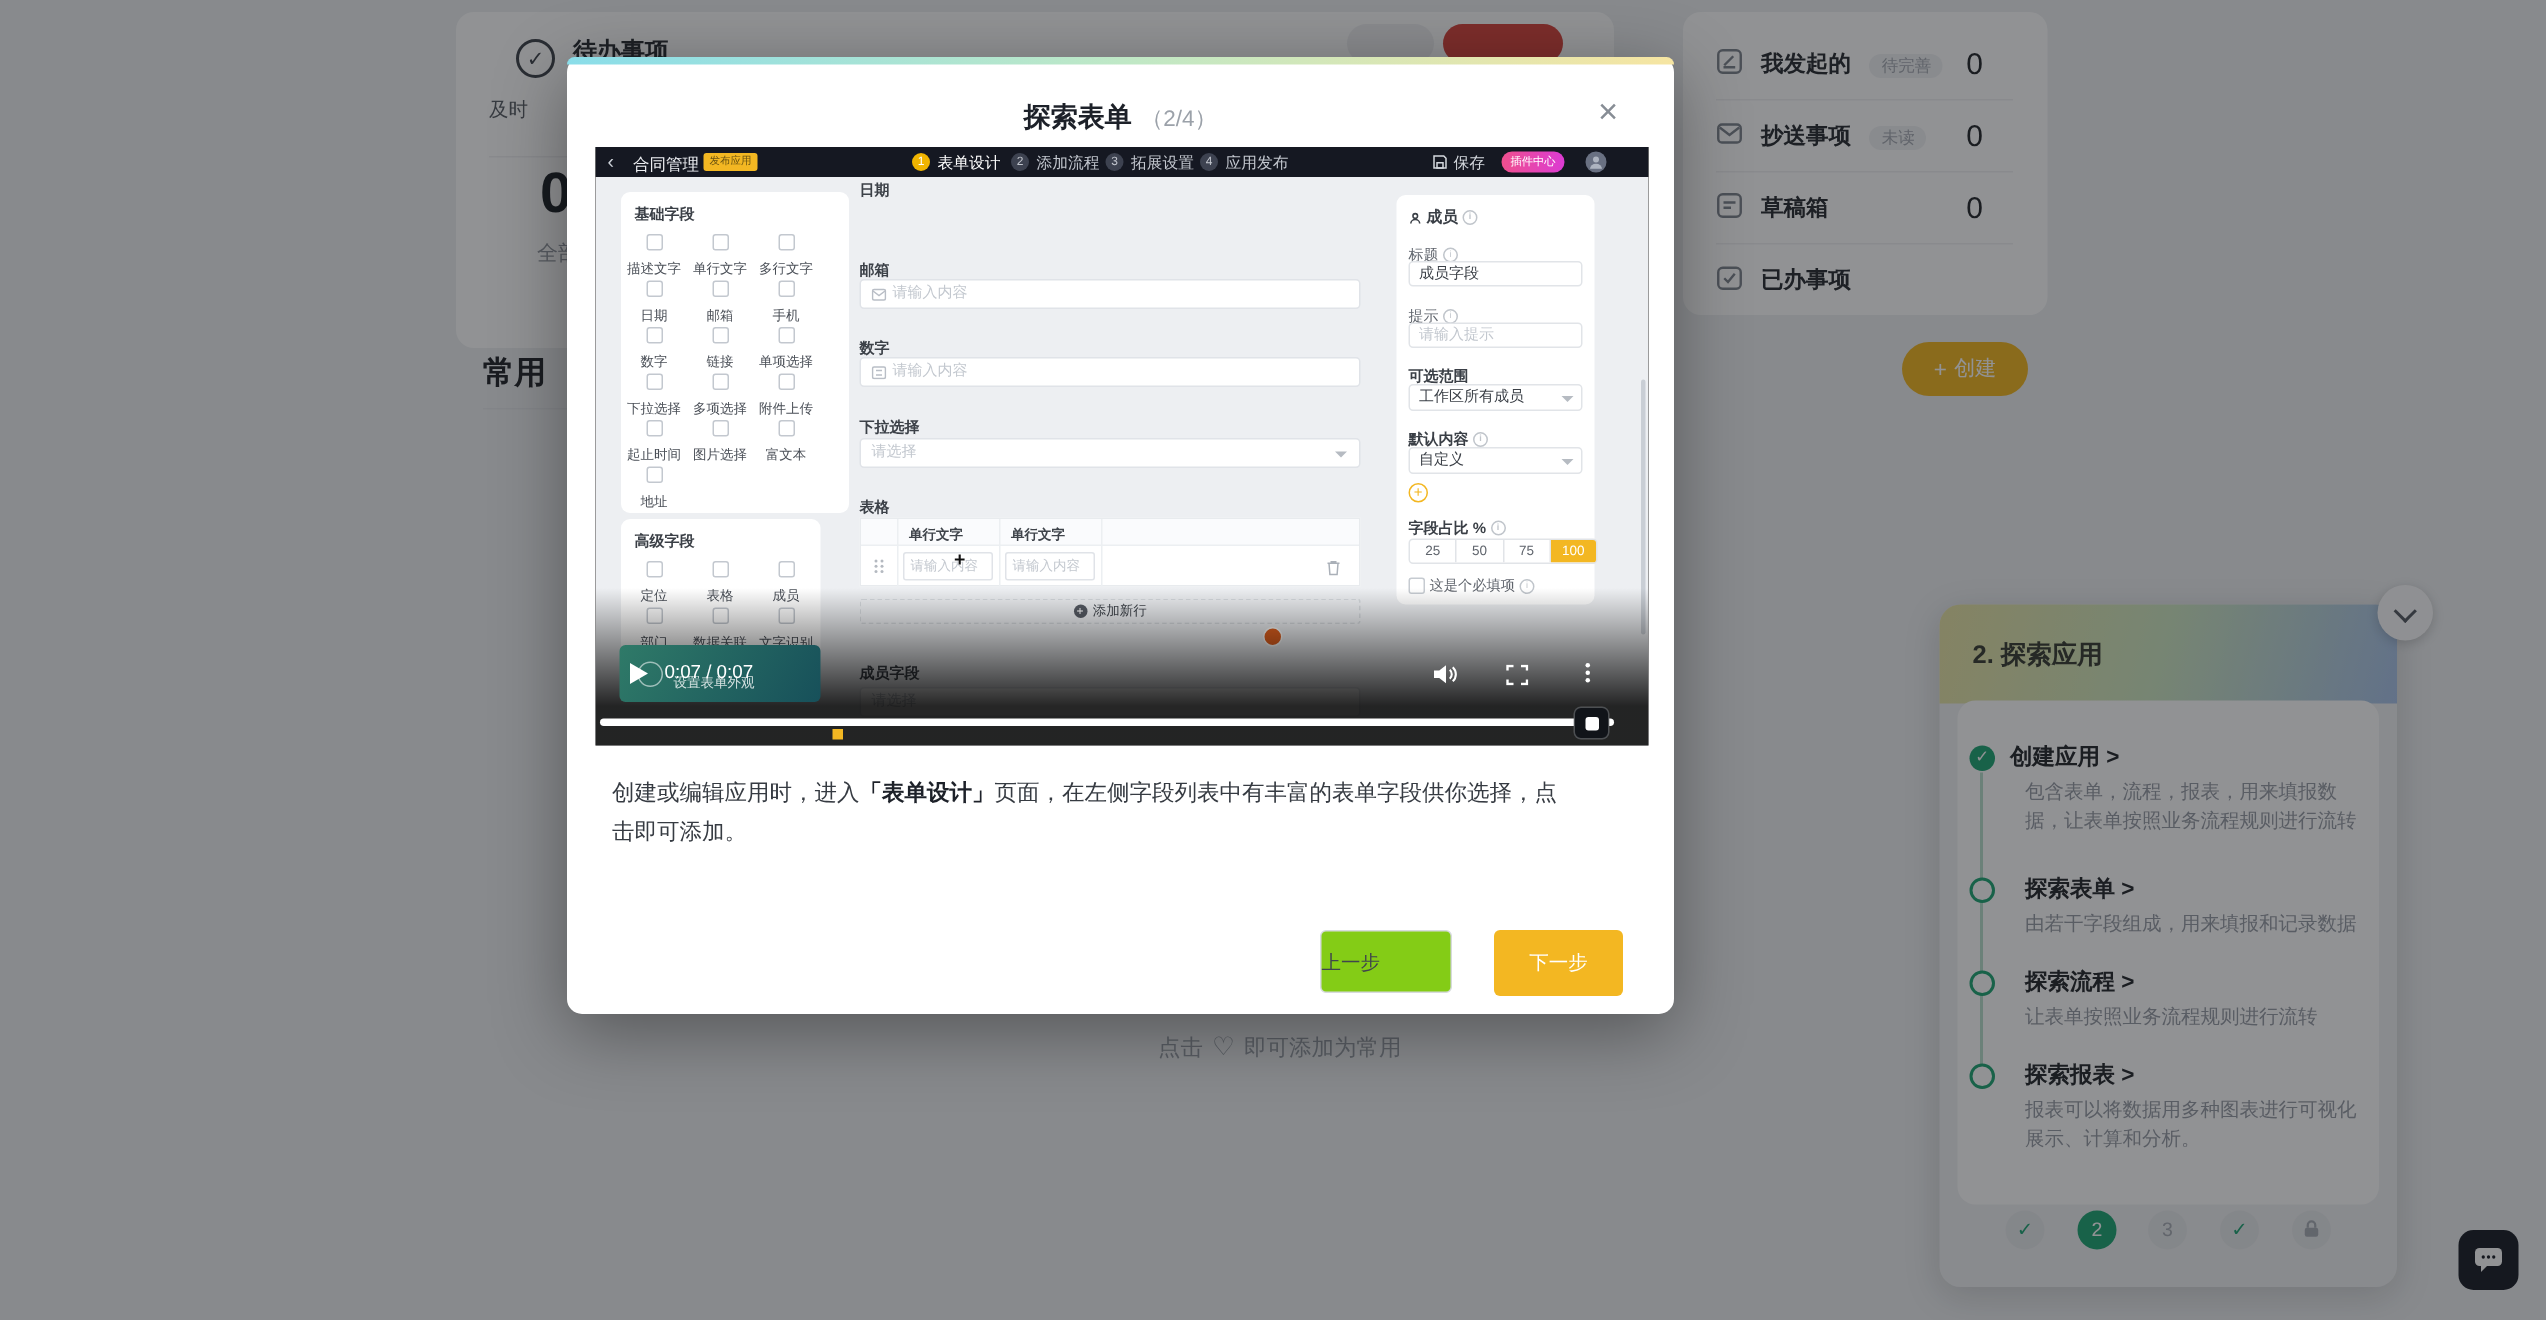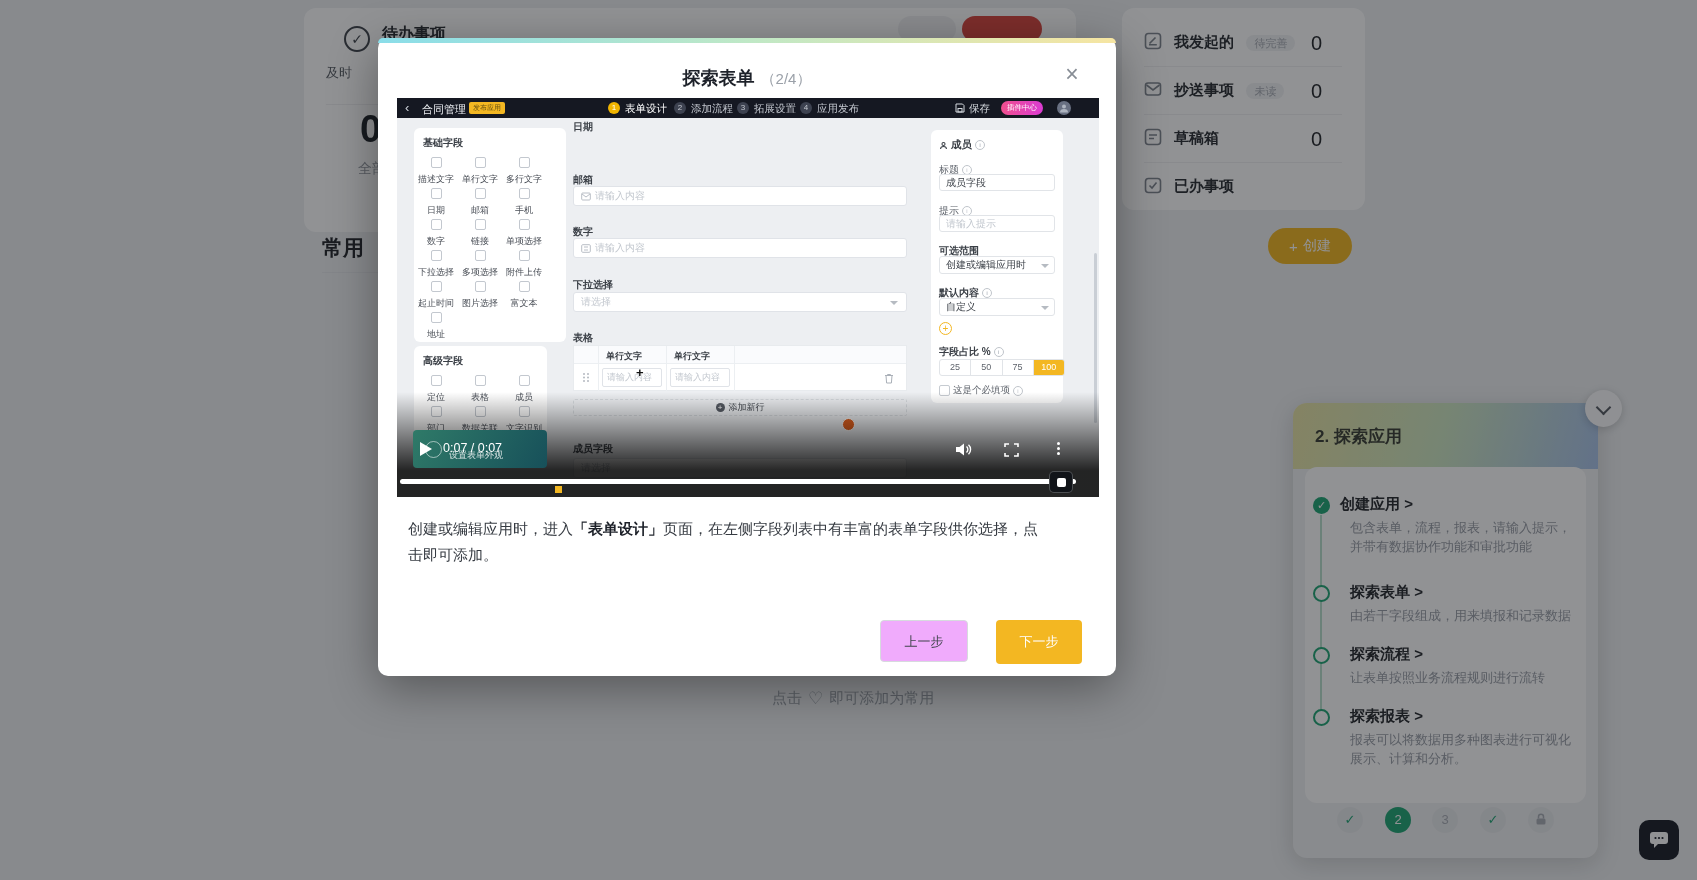--- a/index.html
+++ b/index.html
@@ -26,22 +26,22 @@
   
   .dim{position:absolute;inset:0;background:rgba(16,18,22,.46);z-index:40}
   
   .modal{position:absolute;left:378px;top:38px;width:738px;height:638px;background:#fff;border-radius:10px;
          box-shadow:0 12px 48px rgba(0,0,0,.38);z-index:60}
   .modal-grad{position:absolute;left:0;top:0;width:738px;height:5px;border-radius:10px 10px 0 0;
               background:linear-gradient(90deg,#8adde9 0%,#bfe8c6 50%,#f6e5a2 100%)}
   .m-title{font-size:18px;font-weight:bold;color:#1d2129}
   .m-prog{font-size:15px;color:#9ba1a9;font-weight:normal;margin-left:6px}
   .m-desc{font-size:15px;line-height:26px;color:#363b42}
-  .btn-prev{position:absolute;left:502px;top:582px;width:88px;height:42px;background:#f0abfc;border:1px solid #d7dade;
-            border-radius:4px;font-size:13px;color:#40454d;text-align:center;line-height:42px;box-sizing:border-box}
+  .btn-prev{position:absolute;left:502px;top:582px;width:88px;height:42px;background:#84cc16;border:1px solid #d7dade;
+            border-radius:4px;font-size:13px;color:#40454d;text-align:left;line-height:42px;box-sizing:border-box}
   .btn-next{position:absolute;left:618px;top:582px;width:86px;height:44px;background:#f3b722;border-radius:4px;
             font-size:13px;color:#fff;text-align:center;line-height:44px}
   
   .video{position:absolute;left:19px;top:60px;width:702px;height:399px;background:#000;overflow:hidden}
   .vtopbar{position:absolute;left:0;top:0;width:702px;height:20px;background:#151822}
   .vstep-c{position:absolute;width:12px;height:12px;border-radius:50%;background:#3d4250;color:#c2c6ce;
            font-size:8px;line-height:12px;text-align:center;top:4px}
   .vstep-c.on{background:#f0b400;color:#fff}
   .vstep-l{position:absolute;top:4px;font-size:10.5px;color:#c2c6ce}
   .vstep-l.on{color:#fff}
@@ -184,21 +184,21 @@
 
   <div class="abs" style="left:1293px;top:403px;width:305px;height:455px;border-radius:14px;background:#f1f2f4;box-shadow:0 6px 24px rgba(0,0,0,.15)">
     <div class="abs" style="left:0;top:0;width:305px;height:66px;border-radius:14px 14px 0 0;
                 background:linear-gradient(105deg,#e9e4a5 0%,#cfe8c2 48%,#a9c3ea 100%)"></div>
     <div class="abs nw" style="left:22px;top:22px;font-size:17px;font-weight:bold;color:#3a3e35">2. 探索应用</div>
     <div class="abs bg-card" style="left:12px;top:64px;width:281px;height:336px;border-radius:12px"></div>
     <div class="abs" style="left:27px;top:112px;width:2px;height:196px;background:#b9e0cd"></div>
 
     <div class="gc done" style="left:20px;top:94px">✓</div>
     <div class="abs nw gp-title" style="left:47px;top:92px">创建应用 &gt;</div>
-    <div class="abs gp-desc" style="left:57px;top:115px">包含表单，流程，报表，请输入提示，并带有数据协作功能和审批功能</div>
+    <div class="abs gp-desc" style="left:57px;top:115px">包含表单，流程，报表，用来填报数据，让表单按照业务流程规则进行流转</div>
 
     <div class="gc" style="left:20px;top:182px"></div>
     <div class="abs nw gp-title" style="left:57px;top:180px">探索表单 &gt;</div>
     <div class="abs gp-desc" style="left:57px;top:203px">由若干字段组成，用来填报和记录数据</div>
 
     <div class="gc" style="left:20px;top:244px"></div>
     <div class="abs nw gp-title" style="left:57px;top:242px">探索流程 &gt;</div>
     <div class="abs gp-desc" style="left:57px;top:265px">让表单按照业务流程规则进行流转</div>
 
     <div class="gc" style="left:20px;top:306px"></div>
@@ -379,21 +379,21 @@
               <i class="info-i">i</i>
             </div>
           <div class="rc-input nw" style="top:44px;color:#3a3f46">成员字段</div>
           <div class="rc-label nw" style="left:8px;top:74px">
             <span>提示</span>
               <i class="info-i">i</i>
             </div>
           <div class="rc-input nw" style="top:85px;color:#c3c8cf">请输入提示</div>
           <div class="rc-label nw" style="left:8px;top:114px;font-weight:bold;color:#3a3f46">可选范围</div>
           <div class="rc-input nw" style="top:126px;height:18px;color:#3a3f46">
-            <span>创建或编辑应用时</span><span class="caret" style="top:7px;right:5px"></span></div>
+            <span>工作区所有成员</span><span class="caret" style="top:7px;right:5px"></span></div>
           <div class="rc-label nw" style="left:8px;top:156px;font-weight:bold;color:#3a3f46">
             <span>默认内容</span>
               <i class="info-i">i</i>
             </div>
           <div class="rc-input nw" style="top:168px;height:18px;color:#3a3f46">
             <span>自定义</span><span class="caret" style="top:7px;right:5px"></span></div>
           <div class="abs" style="left:8px;top:192px;width:13px;height:13px;border:1px solid #f3b722;border-radius:50%;color:#f3b722;
                       font-size:10px;line-height:12px;text-align:center;box-sizing:border-box">+</div>
           <div class="rc-label nw" style="left:8px;top:215px;font-weight:bold;color:#3a3f46">
             <span>字段占比 %</span>

